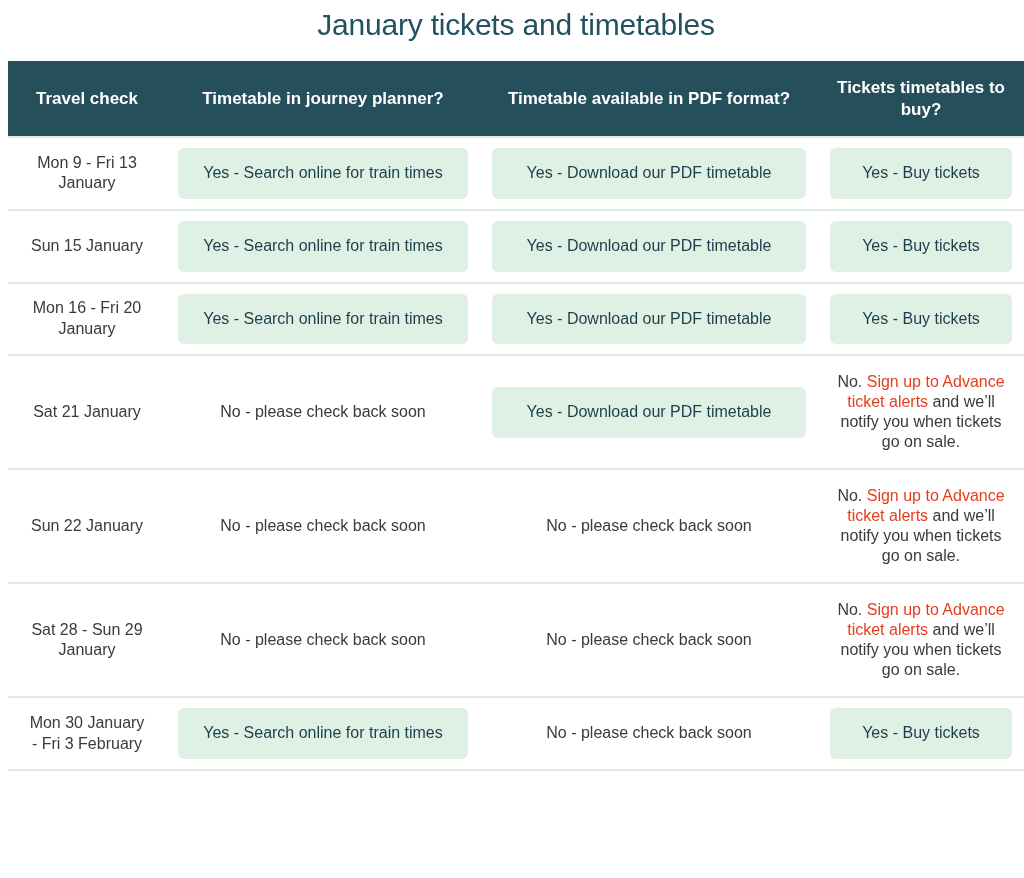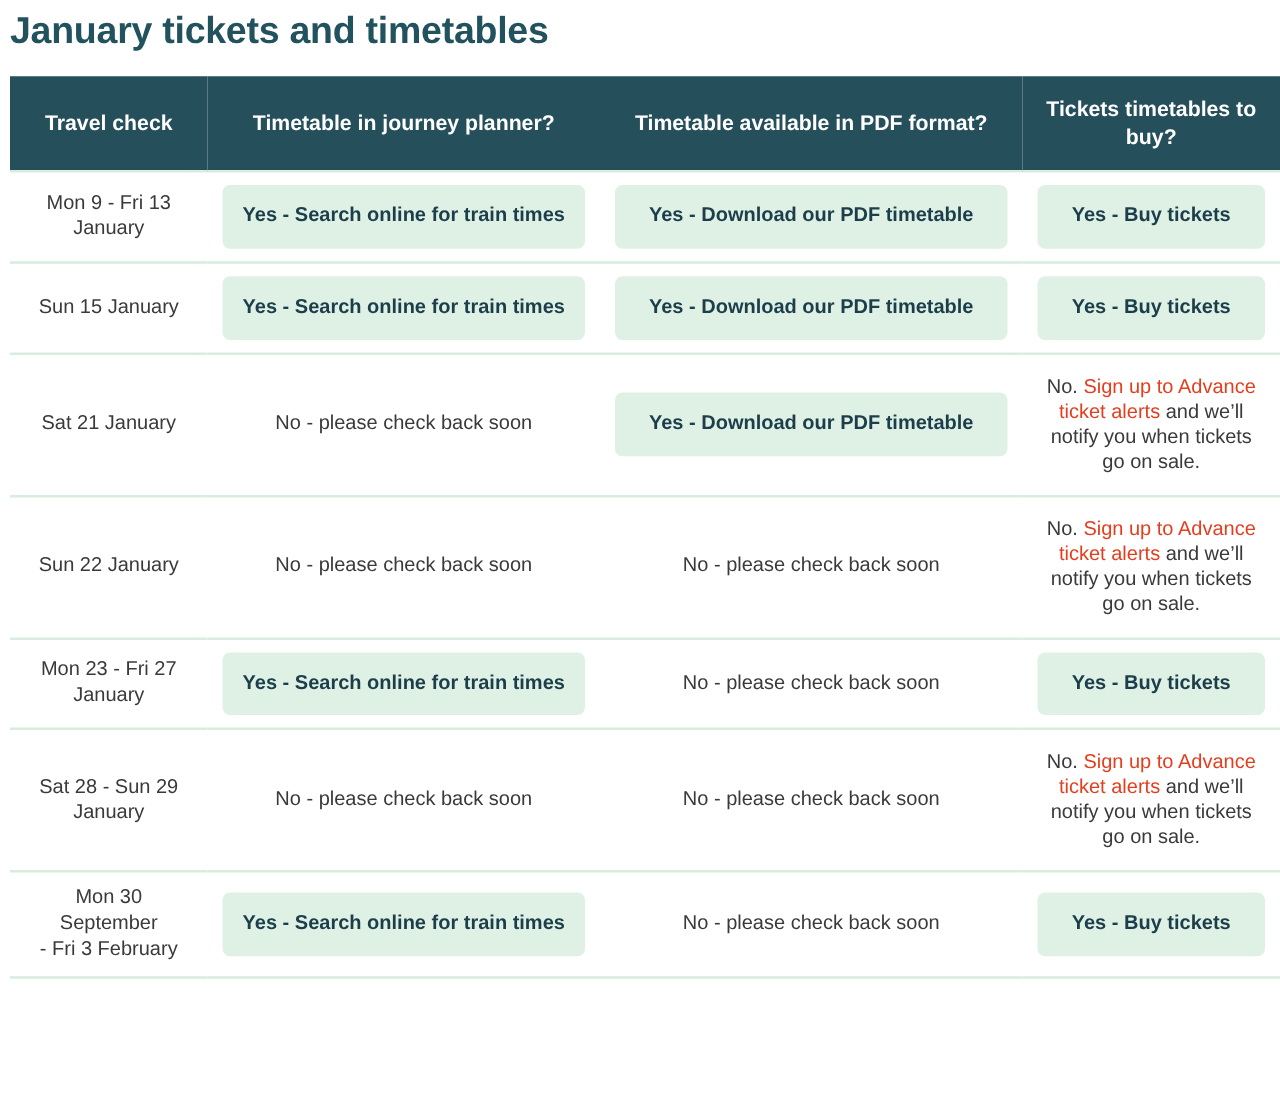--- a/index.html
+++ b/index.html
@@ -14,22 +14,22 @@
   }
   html,body{margin:0;padding:0;background:var(--page-bg);}
   body{
     width:1024px;height:878px;box-sizing:border-box;
     font-family:"Liberation Sans","DejaVu Sans",sans-serif;
     color:var(--body-text);
     padding:6px 0 0 8px;
     overflow:hidden;
   }
   .page-title{
-    font-size:30px;font-weight:700;color:var(--title-color);
-    margin:2px 0 19px 0;letter-spacing:-0.2px;
+    font-size:30px;font-weight:400;color:var(--title-color);
+    margin:2px 0 19px 0;letter-spacing:-0.2px;text-align:center;
   }
   table.timetable{
     border-collapse:collapse;table-layout:fixed;
     width:1016px;
   }
   thead th{
     background:var(--header-bg);color:#ffffff;
     font-size:17px;font-weight:700;line-height:1.25;
     text-align:center;vertical-align:middle;
     height:76px;padding:6px 10px;box-sizing:border-box;
@@ -39,21 +39,21 @@
   tbody td{
     text-align:center;vertical-align:middle;
     padding:10px 12px;box-sizing:border-box;
     font-size:16px;line-height:1.3;
     border-bottom:2px solid var(--divider);
   }
   .travel-date{white-space:pre-line;font-size:16px;color:var(--body-text);}
   .pill{
     display:block;width:100%;box-sizing:border-box;
     background:var(--button-bg);color:var(--button-text);
-    font-weight:700;font-size:16px;
+    font-weight:400;font-size:16px;
     border-radius:6px;padding:15px 6px;
     text-decoration:none;cursor:pointer;
   }
   .plain-no{color:var(--body-text);}
   .alert-text{display:block;max-width:190px;margin:6px auto;line-height:20px;}
   .alert-link{color:var(--link-color);text-decoration:none;cursor:pointer;}
 </style>
 </head>
 <body>
 
@@ -95,59 +95,61 @@
           <a class="pill">Yes - Search online for train times</a>
         </td>
         <td>
           <a class="pill">Yes - Download our PDF timetable</a>
         </td>
         <td>
           <a class="pill">Yes - Buy tickets</a>
         </td>
       </tr>
       <tr>
+        <td><span class="travel-date">Mon 16 - Fri 20
+January</span></td>
+        <td>
+          <a class="pill">Yes - Search online for train times</a>
+        </td>
+        <td>
+          <a class="pill">Yes - Download our PDF timetable</a>
+        </td>
+        <td>
+          <a class="pill">Yes - Buy tickets</a>
+        </td>
+      </tr>
+      <tr>
         <td><span class="travel-date">Sat 21 January</span></td>
         <td><span class="plain-no">No - please check back soon</span></td>
         <td>
           <a class="pill">Yes - Download our PDF timetable</a>
         </td>
         <td>
           <span class="alert-text"><span>No. </span><a class="alert-link">Sign up to Advance ticket alerts</a><span> and we’ll notify you when tickets go on sale.</span></span>
         </td>
       </tr>
       <tr>
         <td><span class="travel-date">Sun 22 January</span></td>
         <td><span class="plain-no">No - please check back soon</span></td>
         <td><span class="plain-no">No - please check back soon</span></td>
         <td>
           <span class="alert-text"><span>No. </span><a class="alert-link">Sign up to Advance ticket alerts</a><span> and we’ll notify you when tickets go on sale.</span></span>
         </td>
       </tr>
       <tr>
-        <td><span class="travel-date">Mon 23 - Fri 27
-January</span></td>
-        <td>
-          <a class="pill">Yes - Search online for train times</a>
-        </td>
-        <td><span class="plain-no">No - please check back soon</span></td>
-        <td>
-          <a class="pill">Yes - Buy tickets</a>
-        </td>
-      </tr>
-      <tr>
         <td><span class="travel-date">Sat 28 - Sun 29
 January</span></td>
         <td><span class="plain-no">No - please check back soon</span></td>
         <td><span class="plain-no">No - please check back soon</span></td>
         <td>
           <span class="alert-text"><span>No. </span><a class="alert-link">Sign up to Advance ticket alerts</a><span> and we’ll notify you when tickets go on sale.</span></span>
         </td>
       </tr>
       <tr>
-        <td><span class="travel-date">Mon 30 September
+        <td><span class="travel-date">Mon 30 January
 - Fri 3 February</span></td>
         <td>
           <a class="pill">Yes - Search online for train times</a>
         </td>
         <td><span class="plain-no">No - please check back soon</span></td>
         <td>
           <a class="pill">Yes - Buy tickets</a>
         </td>
       </tr>
     </tbody>

